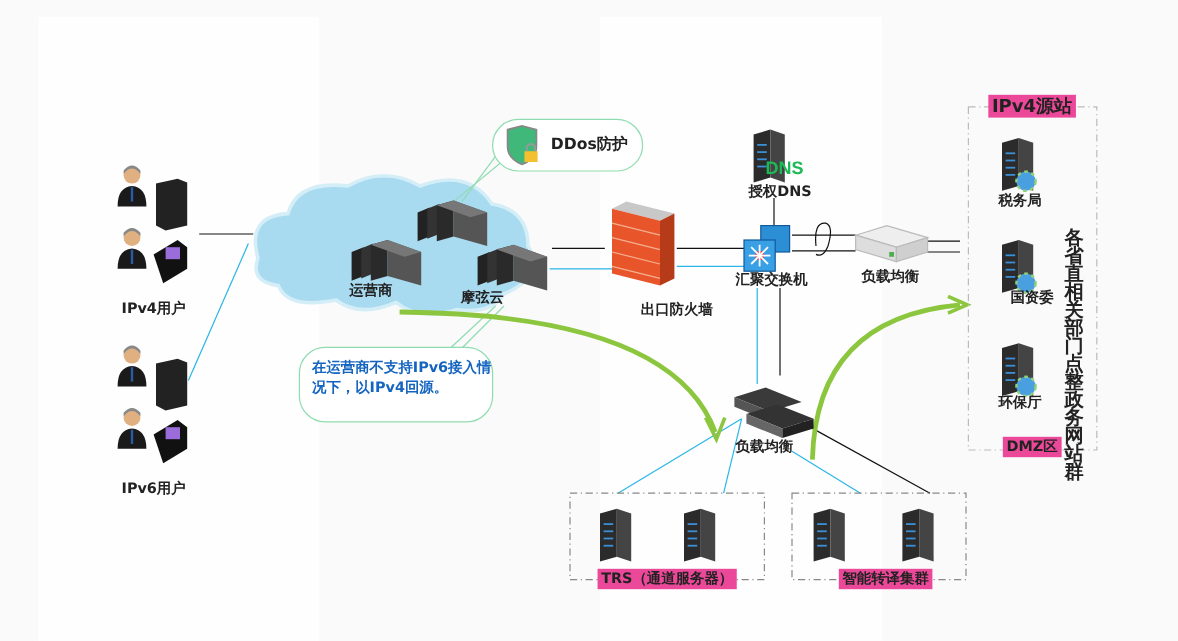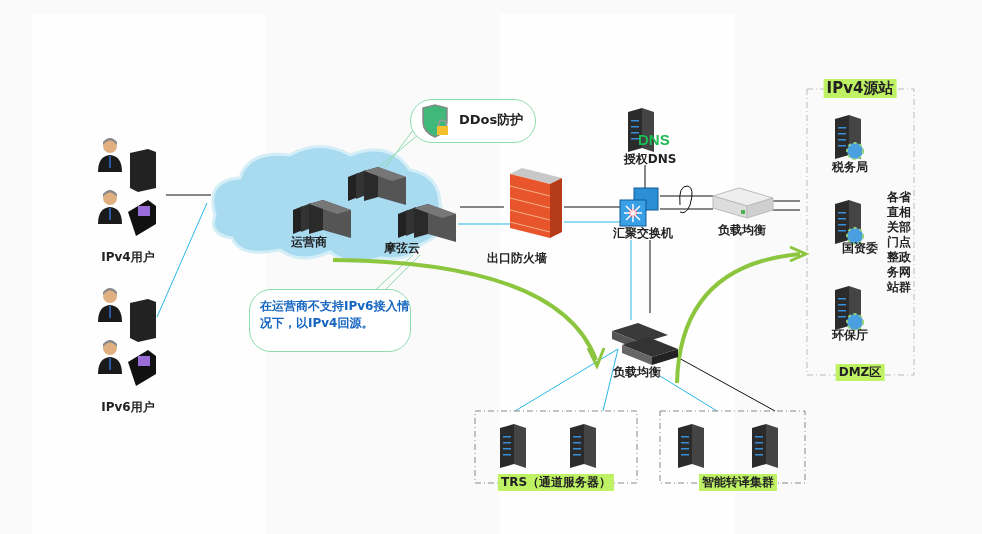--- a/index.html
+++ b/index.html
@@ -4,22 +4,22 @@
 <style>
   html, body { margin:0; padding:0; }
   body { width:982px; height:534px; background:#fafafa; position:relative; overflow:hidden;
          font-family:"DejaVu Sans", "Liberation Sans", sans-serif; }
   .panel { position:absolute; background:#fefefe; }
   svg#diagram { position:absolute; left:0; top:0; }
   .lbl { position:absolute; font-size:12px; font-weight:bold; color:#222; white-space:nowrap; transform:translateX(-50%); }
   .callout { position:absolute; background:#fff; border:1.5px solid #8fdcb0; border-radius:22px; }
   .note-text { position:absolute; left:10px; top:8px; color:#1565c0; font-weight:bold; font-size:12px; line-height:17px; width:150px; }
   .ddos-text { position:absolute; left:48px; top:11px; font-weight:bold; font-size:13px; color:#222; }
-  .grp-title { position:absolute; background:#bef264; font-weight:bold; color:#222; padding:0 3px; white-space:nowrap; transform:translateX(-50%); }
-  .vert-text { position:absolute; font-size:12px; font-weight:bold; color:#222; line-height:15px; width:30px; }
+  .grp-title { position:absolute; background:#ec4899; font-weight:bold; color:#222; padding:0 3px; white-space:nowrap; transform:translateX(-50%); }
+  .vert-text { position:absolute; font-size:16px; font-weight:bold; color:#222; line-height:15px; width:30px; }
 </style>
 </head>
 <body>
 
 <div class="panel" style="left:32px;top:14px;width:234px;height:520px;"></div>
 <div class="panel" style="left:500px;top:14px;width:235px;height:520px;"></div>
 
 <svg id="diagram" width="982" height="534" viewBox="0 0 982 534">
   <defs>
     <g id="server-tower">
@@ -179,21 +179,21 @@
 </div>
 
 <div class="callout" style="left:249px;top:289px;width:160px;height:61px;">
   <div class="note-text">在运营商不支持IPv6接入情况下，以IPv4回源。</div>
 </div>
 
 <div class="lbl" style="left:128px;top:249px;">IPv4用户</div>
 <div class="lbl" style="left:128px;top:399px;">IPv6用户</div>
 <div class="lbl" style="left:309px;top:234px;">运营商</div>
 <div class="lbl" style="left:402px;top:240px;text-align:right;">摩弦云</div>
-<div class="lbl" style="left:517px;top:250px;text-align:right;">出口防火墙</div>
+<div class="lbl" style="left:564px;top:250px;text-align:right;">出口防火墙</div>
 <div class="lbl" style="left:650px;top:151px;">授权DNS</div>
 <div class="lbl" style="left:643px;top:225px;">汇聚交换机</div>
 <div class="lbl" style="left:742px;top:222px;">负载均衡</div>
 <div class="lbl" style="left:637px;top:364px;">负载均衡</div>
 
 <div class="grp-title" style="left:556px;top:474px;font-size:12px;">TRS（通道服务器）</div>
 <div class="grp-title" style="left:738px;top:474px;font-size:12px;font-family:Liberation Mono, monospace;">智能转译集群</div>
 
 <div class="grp-title" style="left:860px;top:79px;font-size:15px;">IPv4源站</div>
 <div class="grp-title" style="left:860px;top:364px;font-size:12px;">DMZ区</div>

